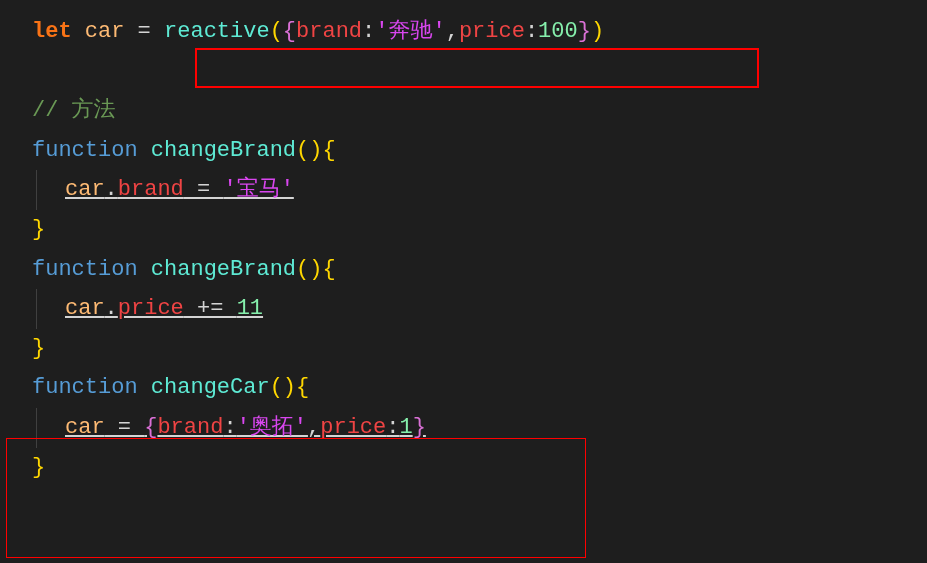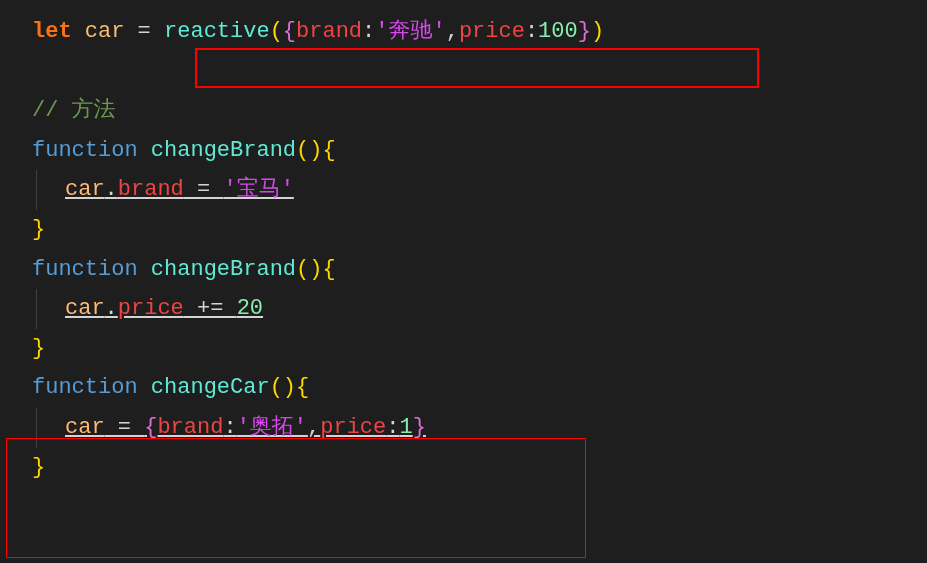--- a/index.html
+++ b/index.html
@@ -68,21 +68,21 @@
 <body>
 
 <div class="code-container">
   <div class="line"><span class="keyword-let">let</span> <span class="variable">car</span><span class="operator"> = </span><span class="function-name">reactive</span><span class="paren-yellow">(</span><span class="paren-purple">{</span><span class="property">brand</span><span class="punct">:</span><span class="string">'奔驰'</span><span class="punct">,</span><span class="property">price</span><span class="punct">:</span><span class="number">100</span><span class="paren-purple">}</span><span class="paren-yellow">)</span></div>
   <div class="line"> </div>
   <div class="line"><span class="comment">// 方法</span></div>
   <div class="line"><span class="keyword-function">function</span><span class="function-name"> changeBrand</span><span class="paren-yellow">()</span><span class="paren-yellow">{</span></div>
   <div class="line"><span class="indent-guide"><span class="variable">car</span><span class="punct">.</span><span class="property">brand</span><span class="operator"> = </span><span class="string">'宝马'</span></span></div>
   <div class="line"><span class="paren-yellow">}</span></div>
   <div class="line"><span class="keyword-function">function</span><span class="function-name"> changeBrand</span><span class="paren-yellow">()</span><span class="paren-yellow">{</span></div>
-  <div class="line"><span class="indent-guide"><span class="variable">car</span><span class="punct">.</span><span class="property">price</span><span class="operator"> += </span><span class="number">20</span></span></div>
+  <div class="line"><span class="indent-guide"><span class="variable">car</span><span class="punct">.</span><span class="property">price</span><span class="operator"> += </span><span class="number">11</span></span></div>
   <div class="line"><span class="paren-yellow">}</span></div>
   <div class="line"><span class="keyword-function">function</span><span class="function-name"> changeCar</span><span class="paren-yellow">()</span><span class="paren-yellow">{</span></div>
   <div class="line"><span class="indent-guide"><span class="variable">car</span><span class="operator"> = </span><span class="paren-purple">{</span><span class="property">brand</span><span class="punct">:</span><span class="string">'奥拓'</span><span class="punct">,</span><span class="property">price</span><span class="punct">:</span><span class="number">1</span><span class="paren-purple">}</span></span></div>
   <div class="line"><span class="paren-yellow">}</span></div>
 </div>
 
 <div class="highlight-box-1"></div>
 <div class="highlight-box-2"></div>
 
 </body></html>

